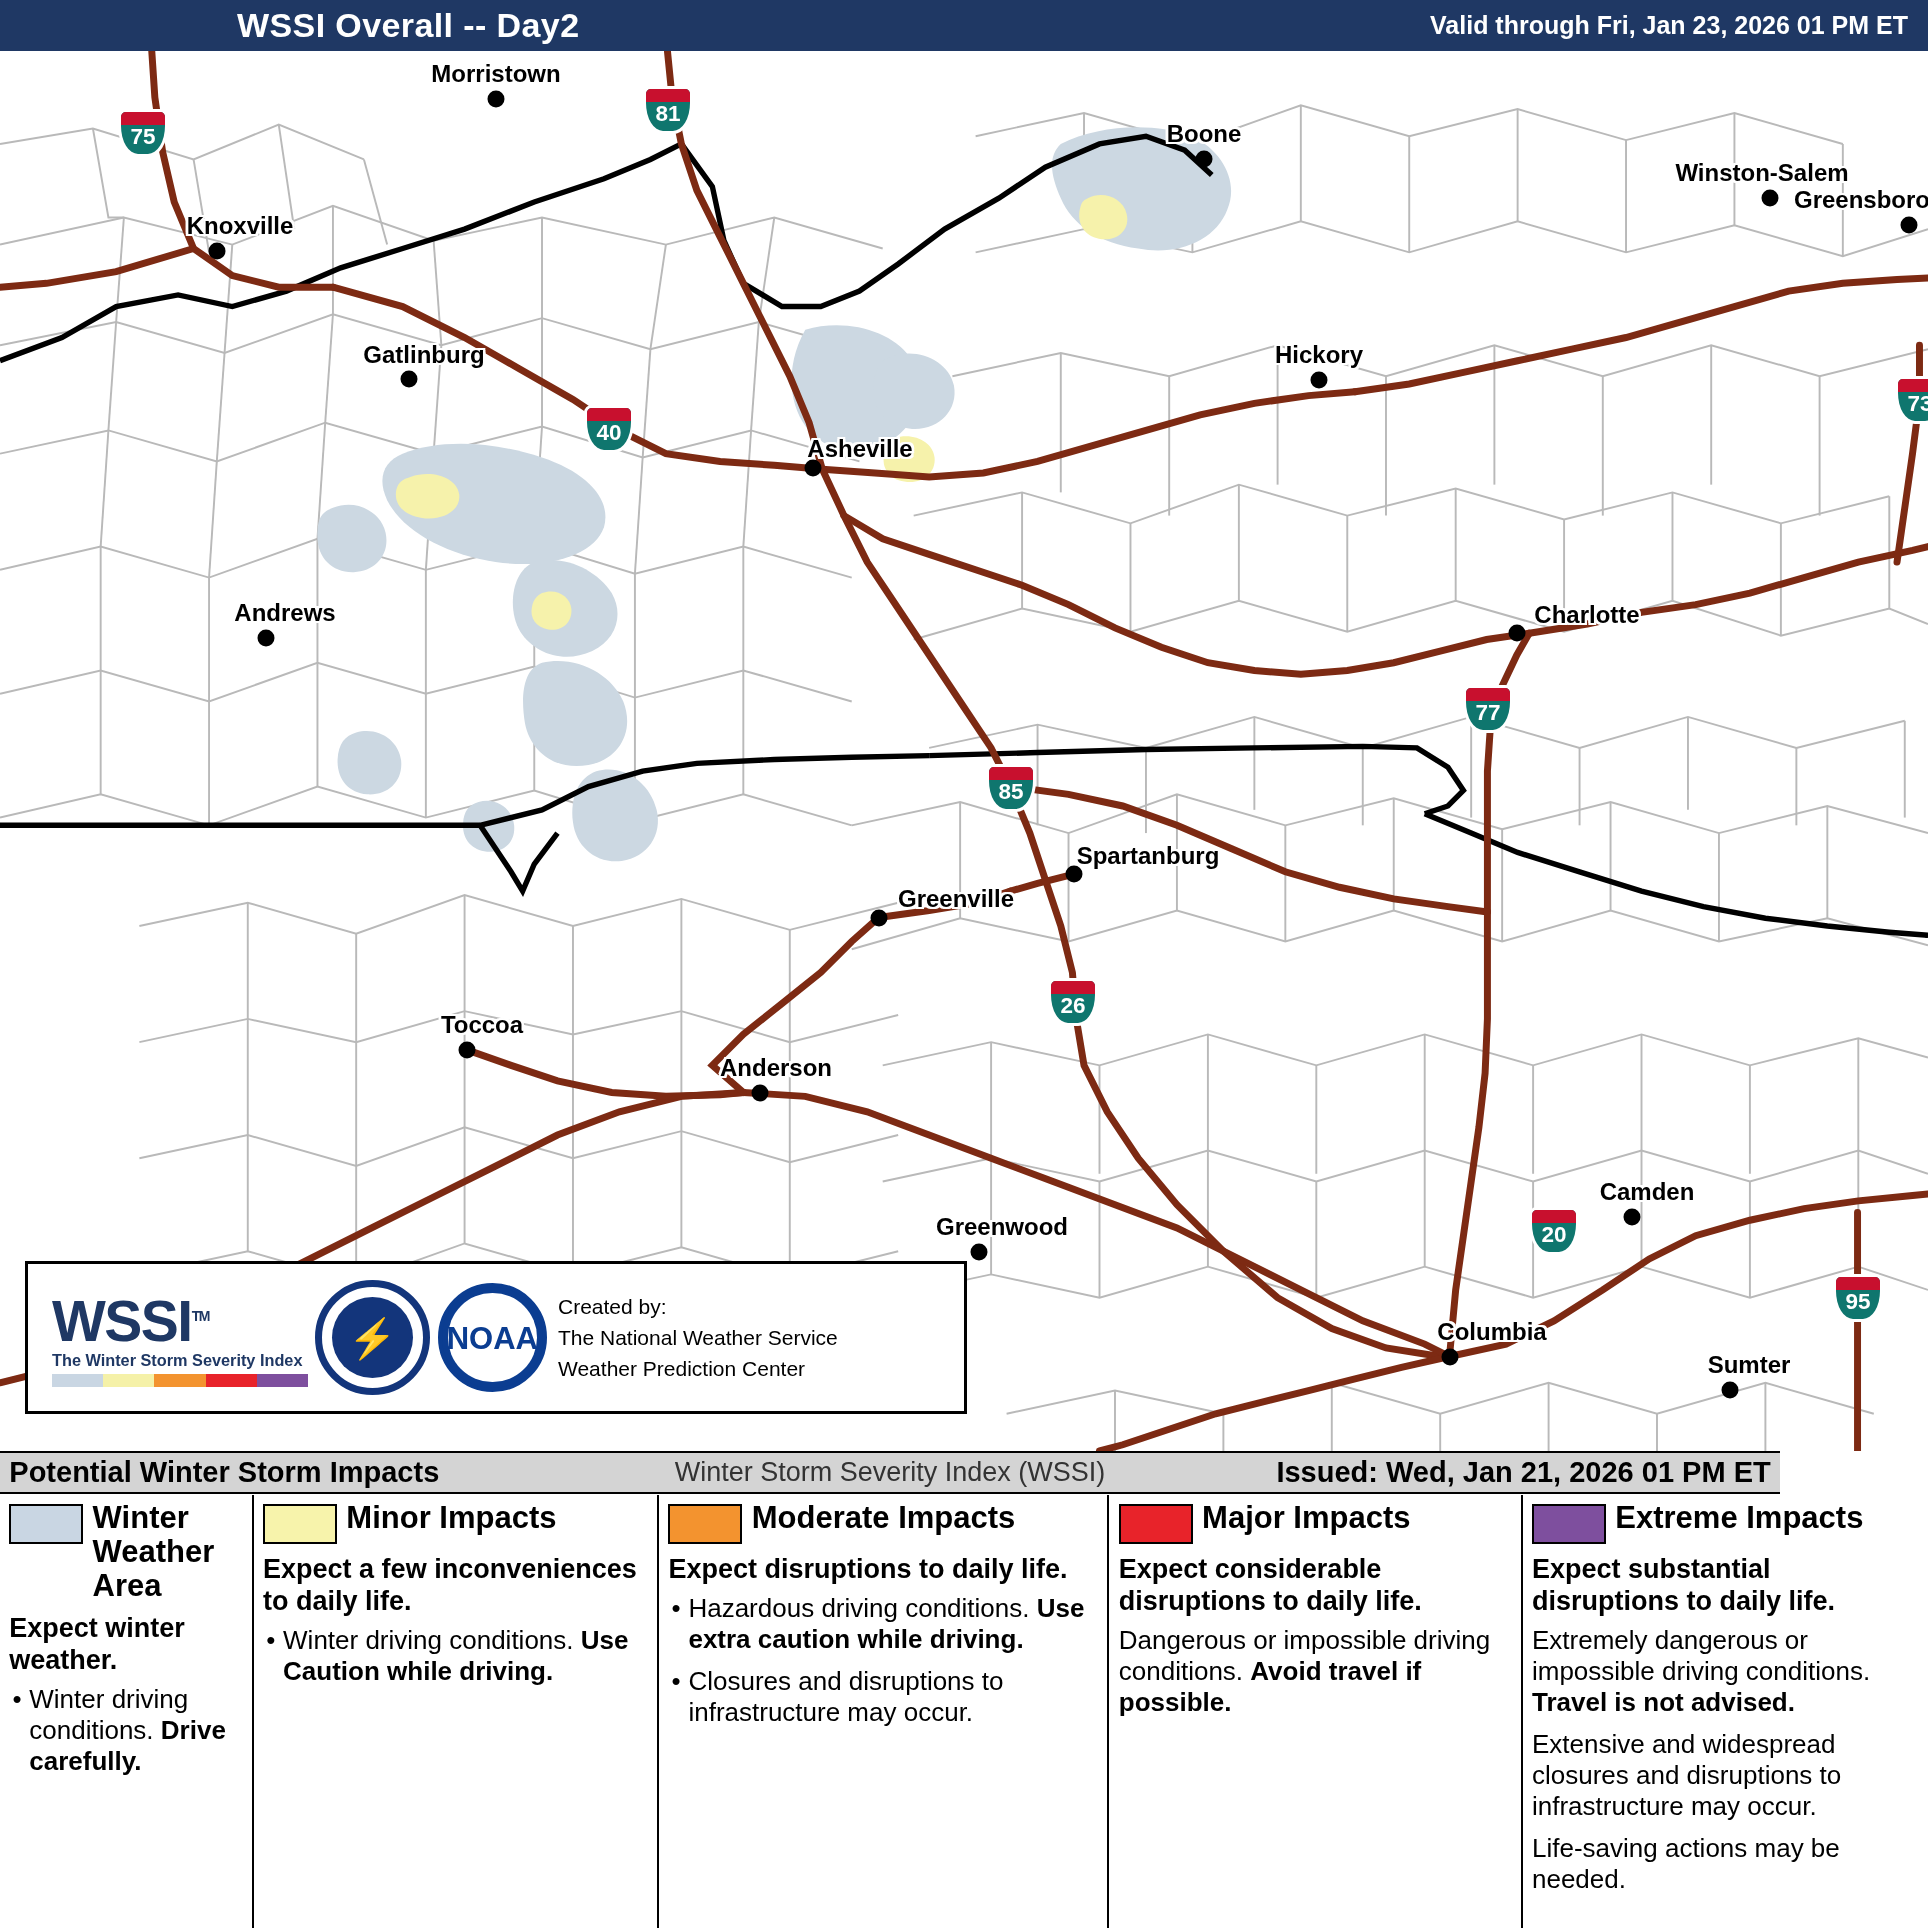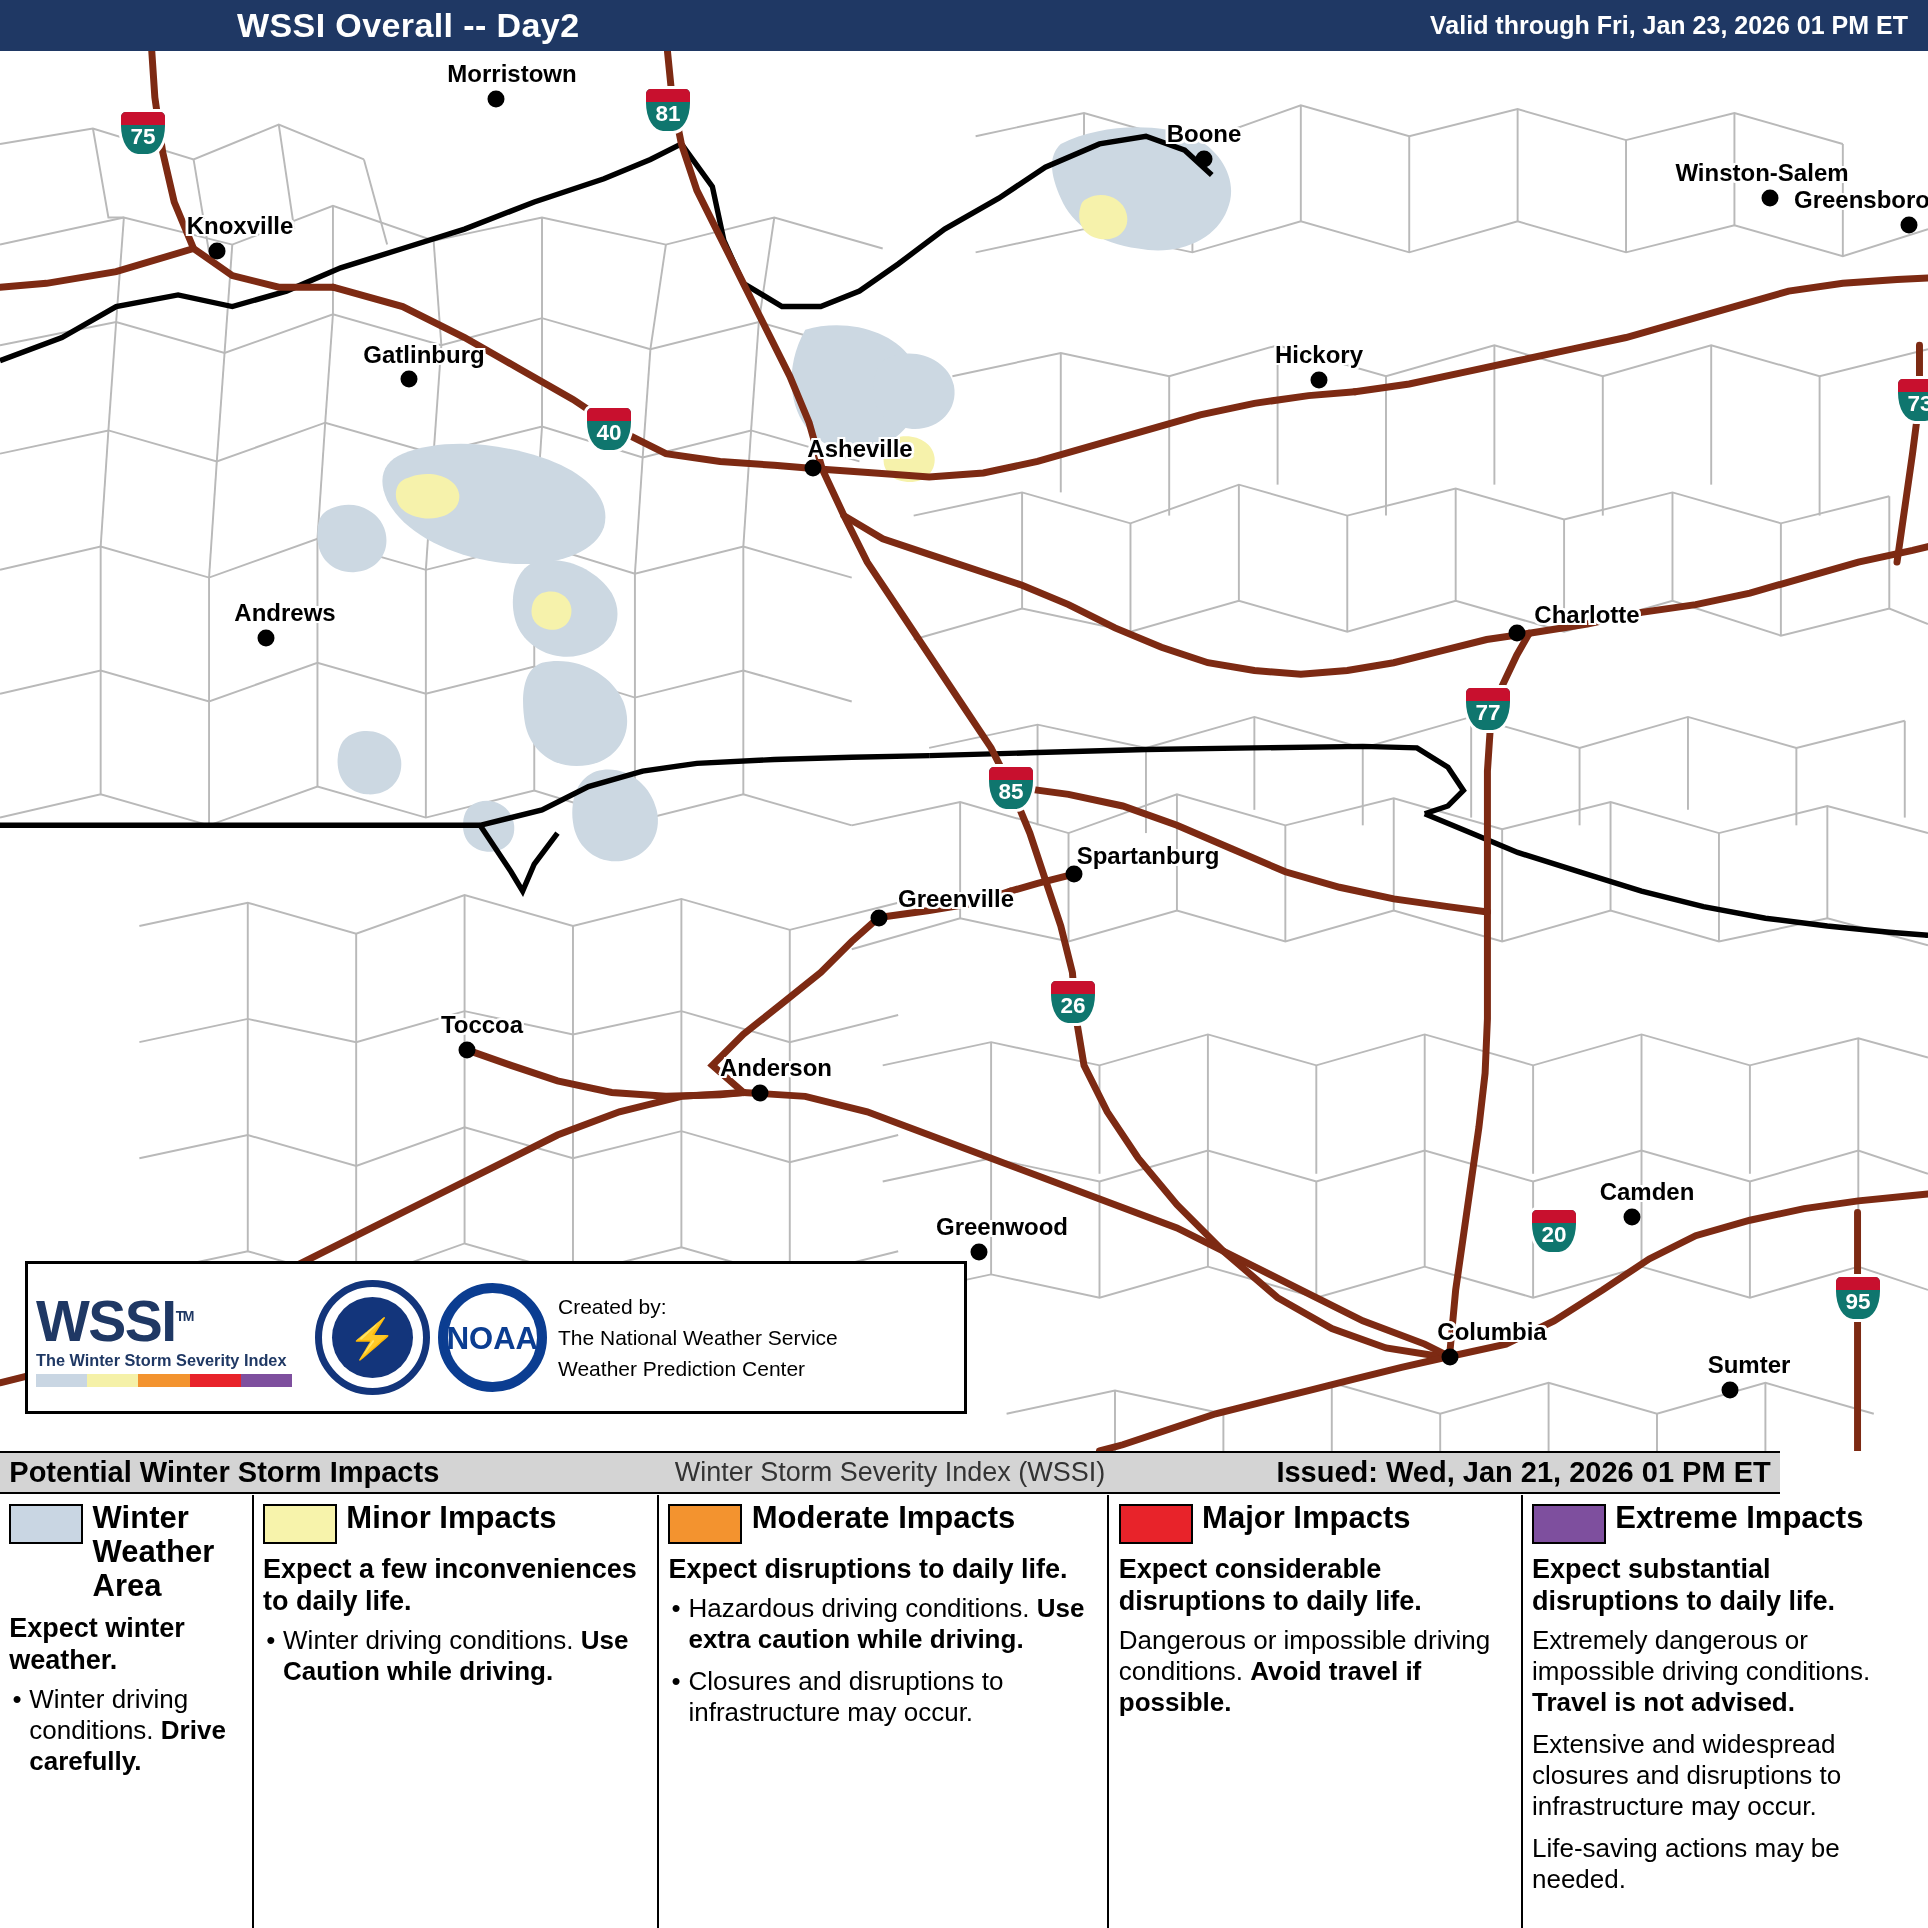--- a/index.html
+++ b/index.html
@@ -111,21 +111,21 @@
     height: 153px;
     background: #ffffff;
     border: 3.9px solid #000000;
     box-sizing: border-box;
     display: flex;
     align-items: center;
     z-index: 5;
   }
   #wssi-mark {
     width: 287px;
-    padding-left: 8px;
+    padding-left: 24px;
     box-sizing: border-box;
   }
   #wssi-mark .wssi-word {
     font-size: 57px;
     font-weight: bold;
     color: #1f3864;
     letter-spacing: -1.5px;
     line-height: 56px;
   }
   #wssi-mark .wssi-tm {
@@ -521,21 +521,21 @@
       <path d="M960,1345 L1040,1350 L1120,1370 L1200,1400 L1280,1430 L1360,1460 L1440,1490 L1520,1520 L1600,1560 L1680,1600 L1760,1640 L1840,1670 L1872,1686"></path>
       <path d="M603,1290 L660,1310 L720,1330 L790,1345 L860,1350 L930,1348 L960,1345"></path>
       <path d="M1135,1119 L1100,1150 L1060,1190 L1010,1230 L960,1270 L920,1310 L960,1345"></path>
       <path d="M1135,1119 L1200,1110 L1260,1100 L1305,1085"></path>
       <path d="M1387,1063 L1340,1075 L1305,1085"></path>
     </g>
   </svg>
 
   <div id="cities-layer">
       <div class="city-dot" style="left: 496px; top: 48px;"></div>
-      <div class="city-label" style="left: 496px; top: 23px; margin-left: 16px;">Morristown</div>
+      <div class="city-label" style="left: 496px; top: 23px;">Morristown</div>
       <div class="city-dot" style="left: 1204px; top: 108px;"></div>
       <div class="city-label" style="left: 1204px; top: 83px;">Boone</div>
       <div class="city-dot" style="left: 1770px; top: 147px;"></div>
       <div class="city-label" style="left: 1762px; top: 122px;">Winston-Salem</div>
       <div class="city-dot" style="left: 1909px; top: 174px;"></div>
       <div class="city-label" style="left: 1862px; top: 149px;">Greensboro</div>
       <div class="city-dot" style="left: 217px; top: 200px;"></div>
       <div class="city-label" style="left: 240px; top: 175px;">Knoxville</div>
       <div class="city-dot" style="left: 409px; top: 328px;"></div>
       <div class="city-label" style="left: 424px; top: 304px;">Gatlinburg</div>

